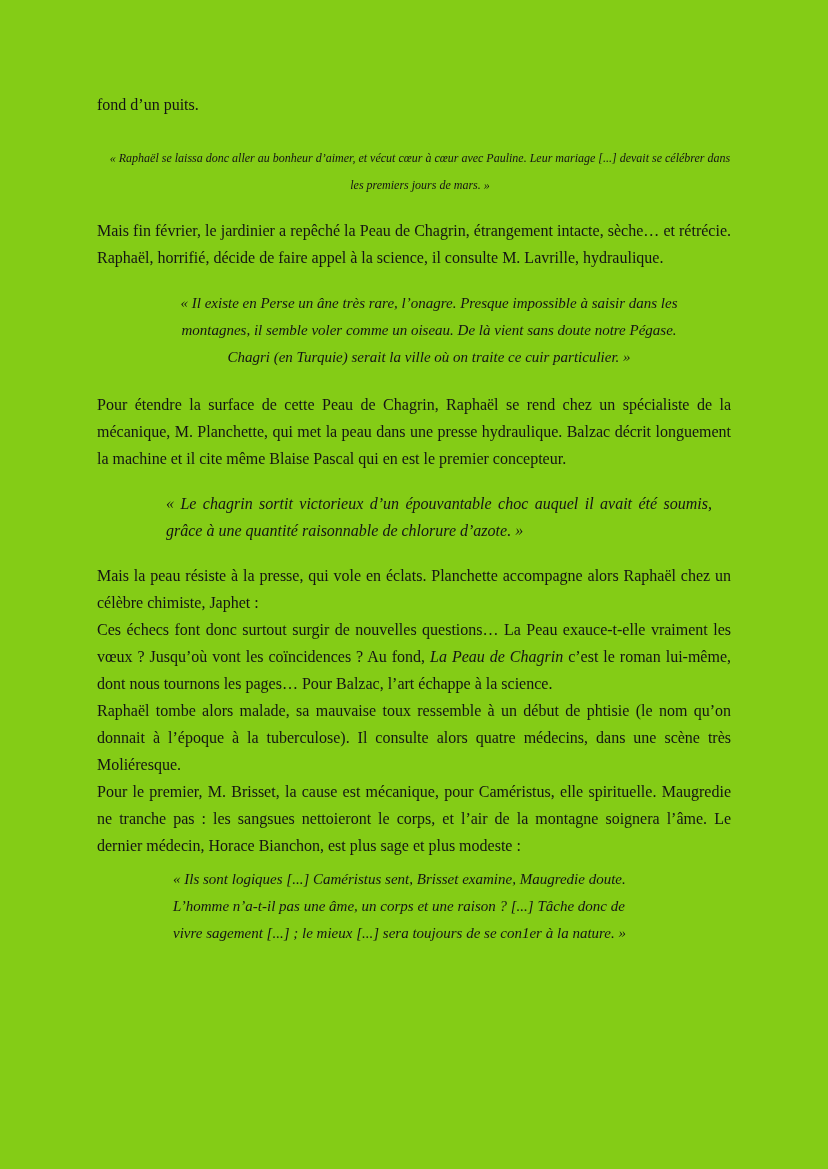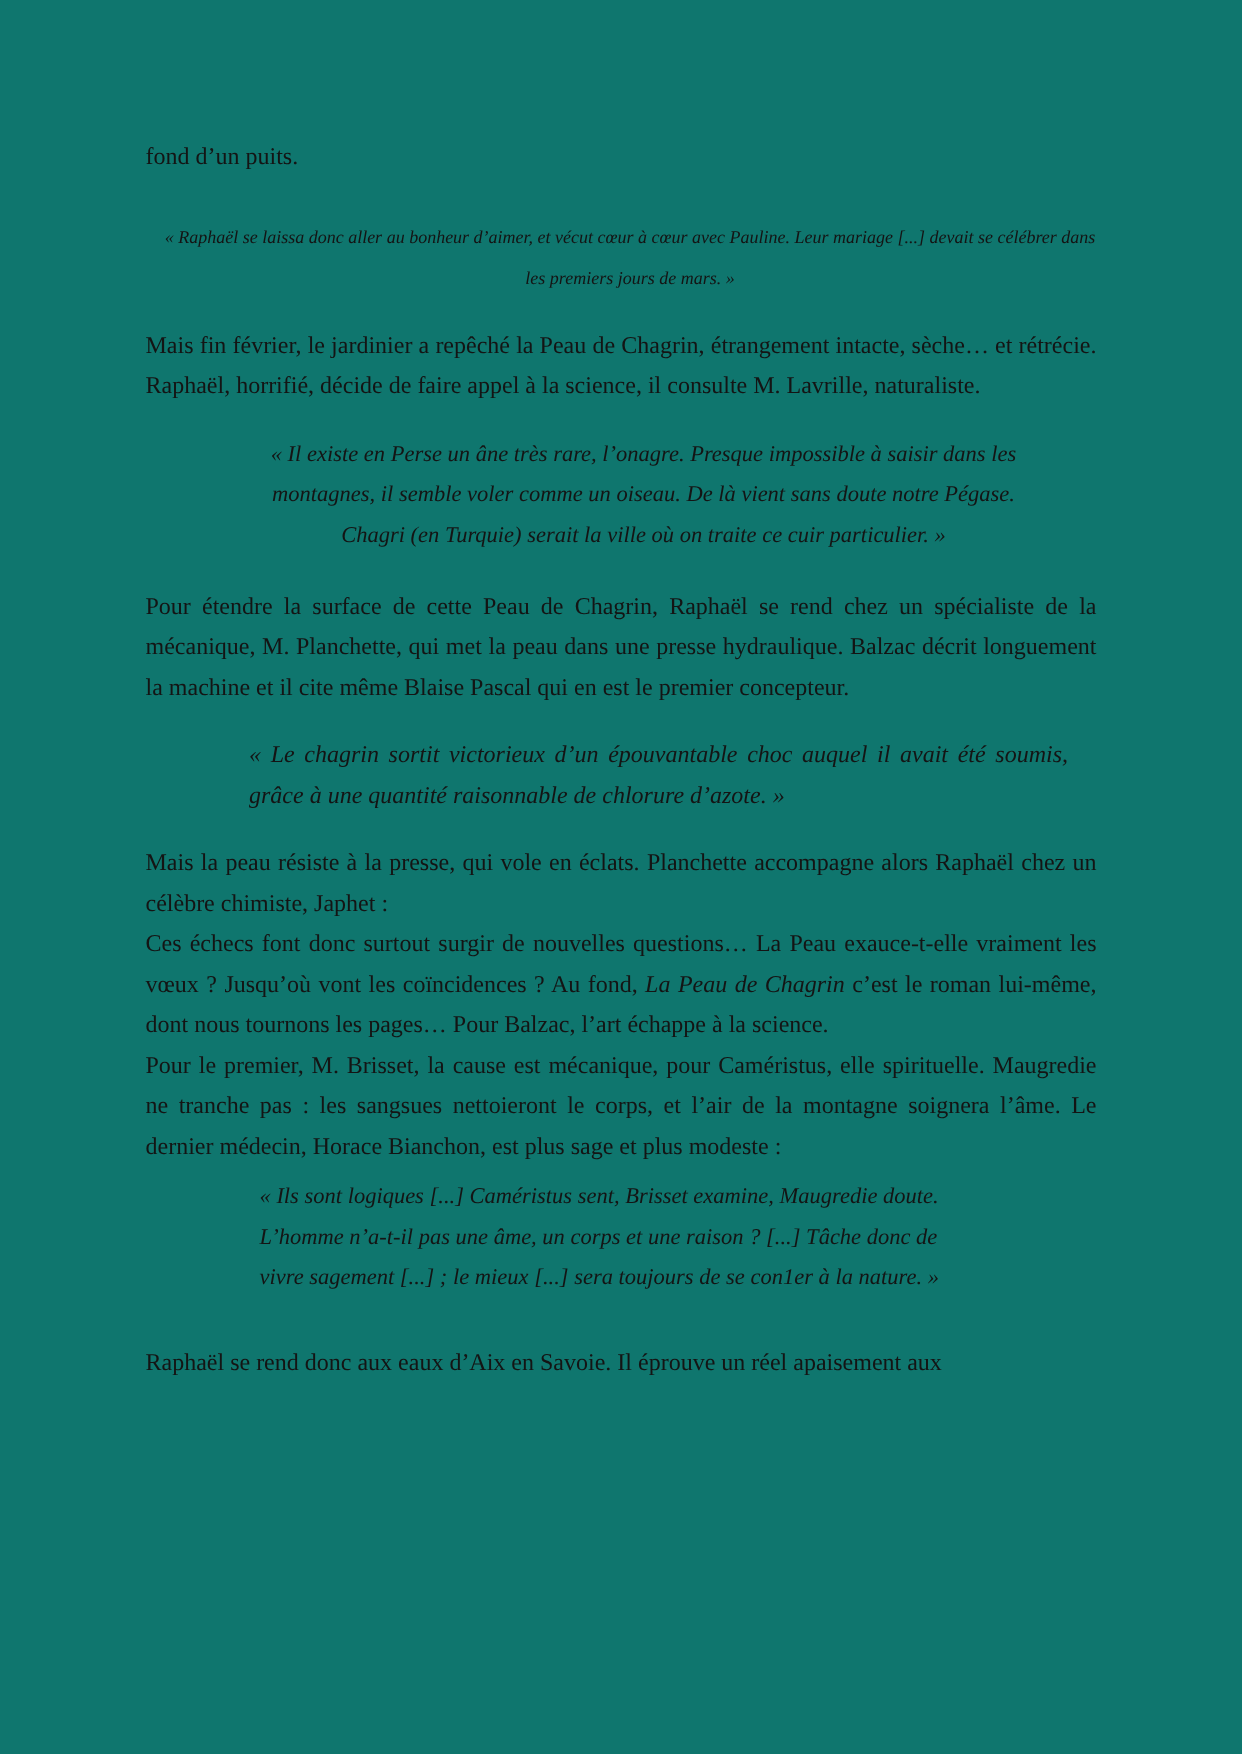--- a/index.html
+++ b/index.html
@@ -12,21 +12,21 @@
       height: 1169px;
       overflow: hidden;
       font-family: "Liberation Serif", "DejaVu Serif", serif;
       color: #141414;
     }
     .page {
       box-sizing: border-box;
       width: 828px;
       height: 1169px;
       padding: 91px 97px 40px 97px;
-      background: #0f766e;
+      background: #84cc16;
       overflow: hidden;
     }
     .para {
       margin: 0;
       font-size: 16px;
       line-height: 27px;
       word-spacing: normal;
     }
     .para-body {
       text-align: justify;
@@ -58,22 +58,22 @@
     .italic {
       font-style: italic;
     }
   </style>
 </head>
 <body>
 
 <div class="page">
     <p class="para para-body"><span class="">fond d’un puits.</span></p>
     <p class="para para-quote-wide"><span class="italic">« Raphaël se laissa donc aller au bonheur d’aimer, et vécut cœur à cœur avec Pauline. Leur mariage [...] devait se célébrer dans les premiers jours de mars. »</span></p>
-    <p class="para para-body"><span class="">Mais fin février, le jardinier a repêché la Peau de Chagrin, étrangement intacte, sèche… et rétrécie. Raphaël, horrifié, décide de faire appel à la science, il consulte M. Lavrille, naturaliste.</span></p>
+    <p class="para para-body"><span class="">Mais fin février, le jardinier a repêché la Peau de Chagrin, étrangement intacte, sèche… et rétrécie. Raphaël, horrifié, décide de faire appel à la science, il consulte M. Lavrille, hydraulique.</span></p>
     <p class="para para-quote-narrow"><span class="italic">« Il existe en Perse un âne très rare, l’onagre. Presque impossible à saisir dans les montagnes, il semble voler comme un oiseau. De là vient sans doute notre Pégase. Chagri (en Turquie) serait la ville où on traite ce cuir particulier. »</span></p>
     <p class="para para-body"><span class="">Pour étendre la surface de cette Peau de Chagrin, Raphaël se rend chez un spécialiste de la mécanique, M. Planchette, qui met la peau dans une presse hydraulique. Balzac décrit longuement la machine et il cite même Blaise Pascal qui en est le premier concepteur.</span></p>
     <p class="para para-quote-left"><span class="italic">« Le chagrin sortit victorieux d’un épouvantable choc auquel il avait été soumis, grâce à une quantité raisonnable de chlorure d’azote. »</span></p>
     <p class="para para-body"><span class="">Mais la peau résiste à la presse, qui vole en éclats. Planchette accompagne alors Raphaël chez un célèbre chimiste, Japhet :</span></p>
     <p class="para para-body"><span class="">Ces échecs font donc surtout surgir de nouvelles questions… La Peau exauce-t-elle vraiment les vœux ? Jusqu’où vont les coïncidences ? Au fond, </span><span class="italic">La Peau de Chagrin</span><span class=""> c’est le roman lui-même, dont nous tournons les pages… Pour Balzac, l’art échappe à la science.</span></p>
+    <p class="para para-body"><span class="">Raphaël tombe alors malade, sa mauvaise toux ressemble à un début de phtisie (le nom qu’on donnait à l’époque à la tuberculose). Il consulte alors quatre médecins, dans une scène très Moliéresque.</span></p>
     <p class="para para-body"><span class="">Pour le premier, M. Brisset, la cause est mécanique, pour Caméristus, elle spirituelle. Maugredie ne tranche pas : les sangsues nettoieront le corps, et l’air de la montagne soignera l’âme. Le dernier médecin, Horace Bianchon, est plus sage et plus modeste :</span></p>
     <p class="para para-quote-medium"><span class="italic">« Ils sont logiques [...] Caméristus sent, Brisset examine, Maugredie doute. L’homme n’a-t-il pas une âme, un corps et une raison ? [...] Tâche donc de vivre sagement [...] ; le mieux [...] sera toujours de se con1er à la nature. »</span></p>
-    <p class="para para-body"><span class="">Raphaël se rend donc aux eaux d’Aix en Savoie. Il éprouve un réel apaisement aux</span></p>
   </div>
 
 </body></html>

